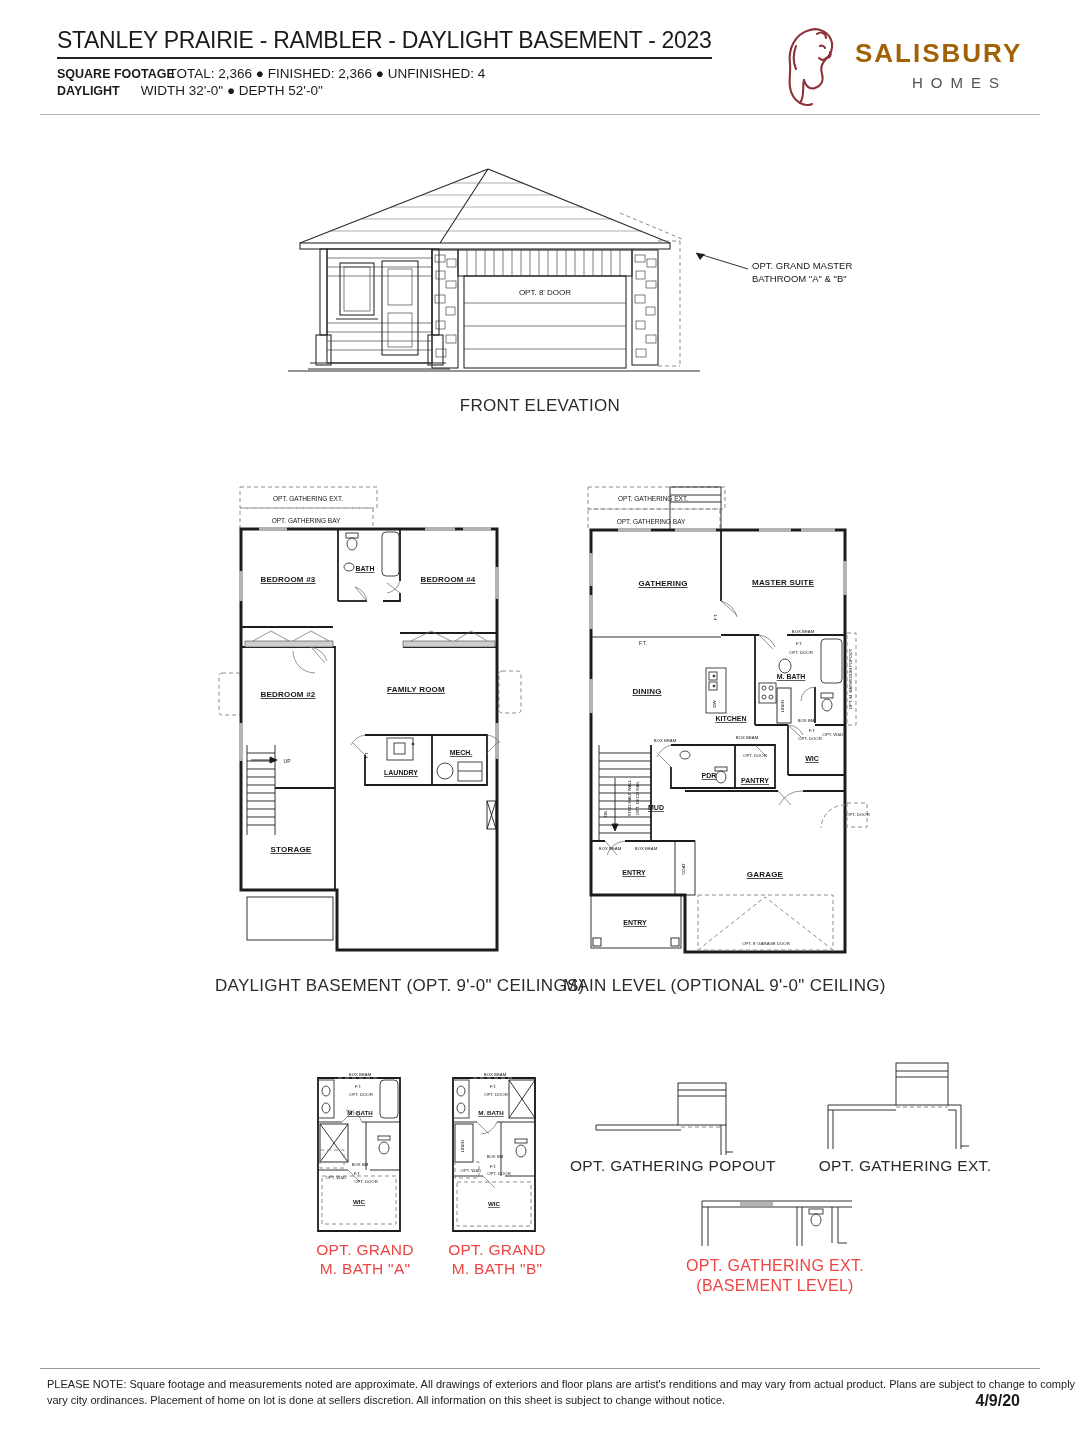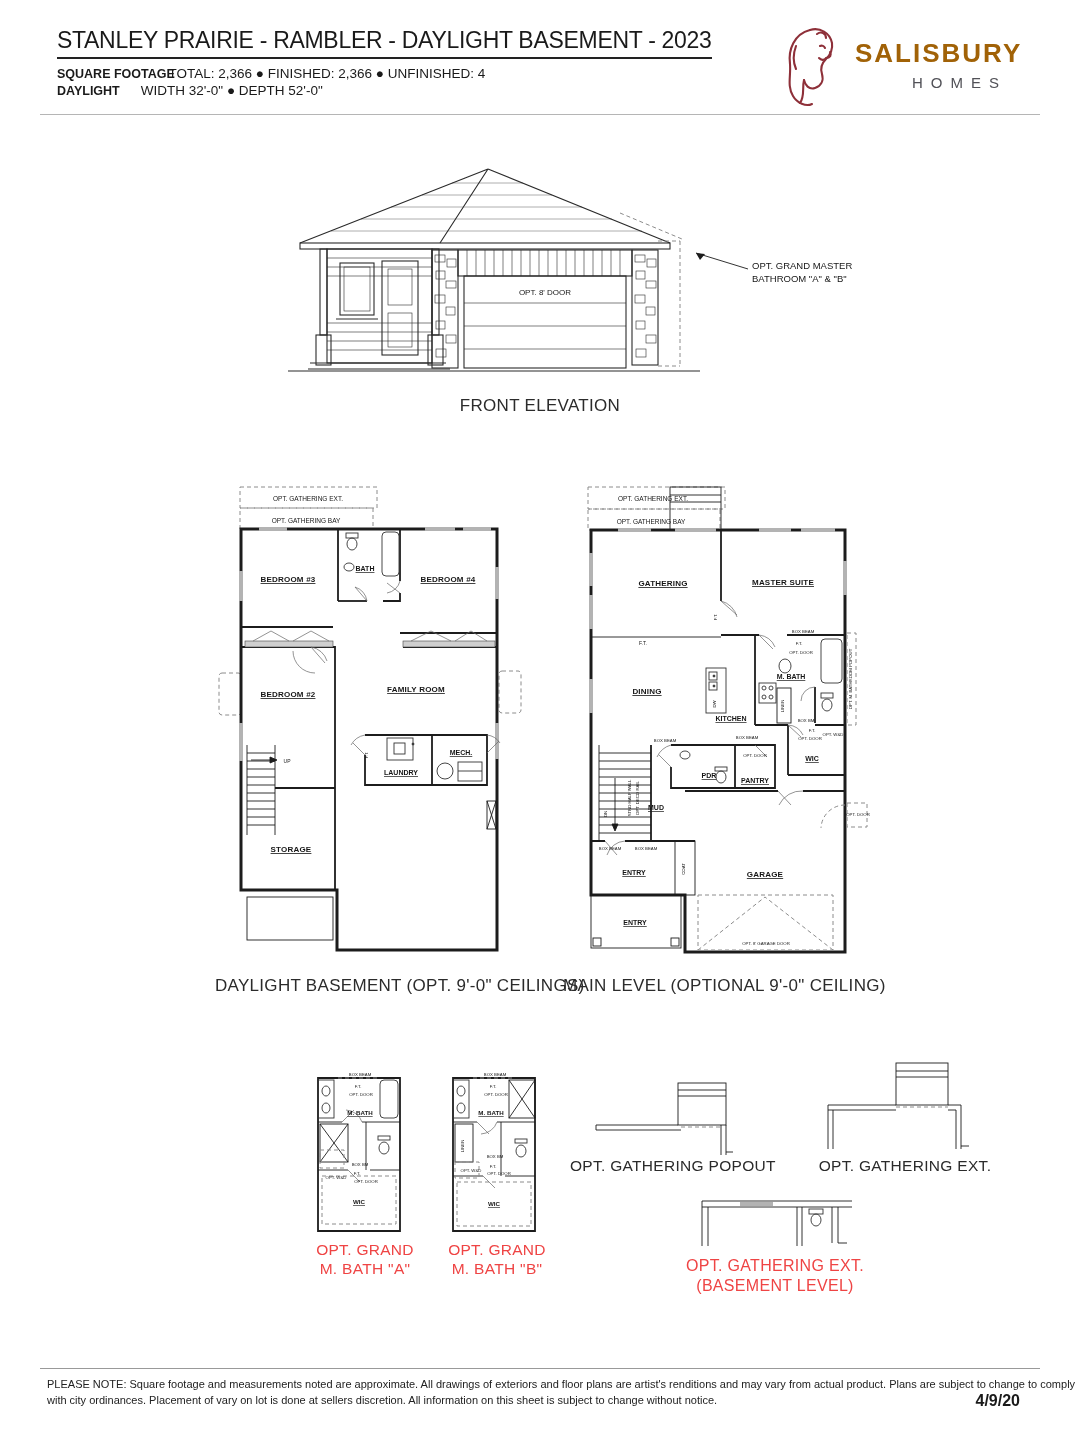--- a/index.html
+++ b/index.html
@@ -571,16 +571,16 @@
         <rect x="114" y="13" width="14" height="5"></rect>
     </g>
   </svg>
   <div class="abs caption2" style="left:680px;top:1256px;width:190px;font-size:16px;line-height:20px;">
     <div>OPT. GATHERING EXT.</div>
     <div>(BASEMENT LEVEL)</div>
   </div>
 
   <div class="abs rule" style="left:40px;top:1368px;width:1000px;border-top-color:#999;"></div>
   <div class="abs footnote" style="left:47px;top:1376px;width:990px;">PLEASE NOTE: Square footage and measurements noted are approximate. All drawings of exteriors and floor plans are artist's renditions and may vary from actual product. Plans are subject to change to comply</div>
-  <div class="abs footnote" style="left:47px;top:1392px;width:990px;">with city ordinances. Placement of vary on lot is done at sellers discretion. All information on this sheet is subject to change without notice.</div>
+  <div class="abs footnote" style="left:47px;top:1392px;width:990px;">vary city ordinances. Placement of home on lot is done at sellers discretion. All information on this sheet is subject to change without notice.</div>
   <div class="abs footdate" style="right:60px;top:1392px;">4/9/20</div>
 
 </div>
 
 </body></html>

